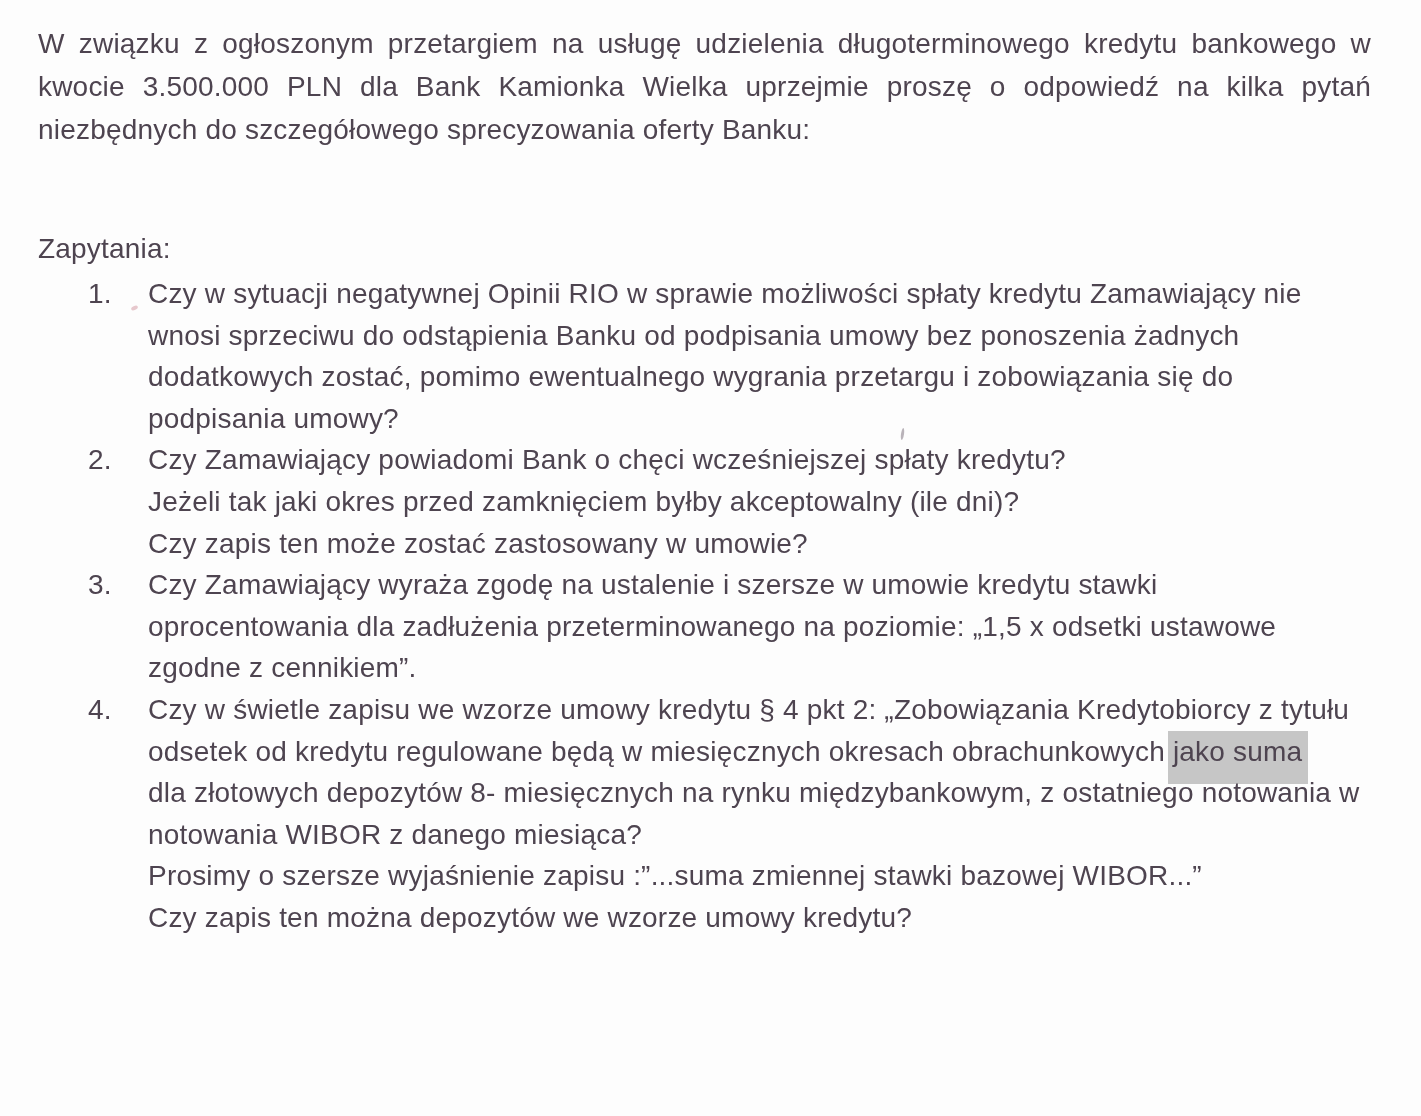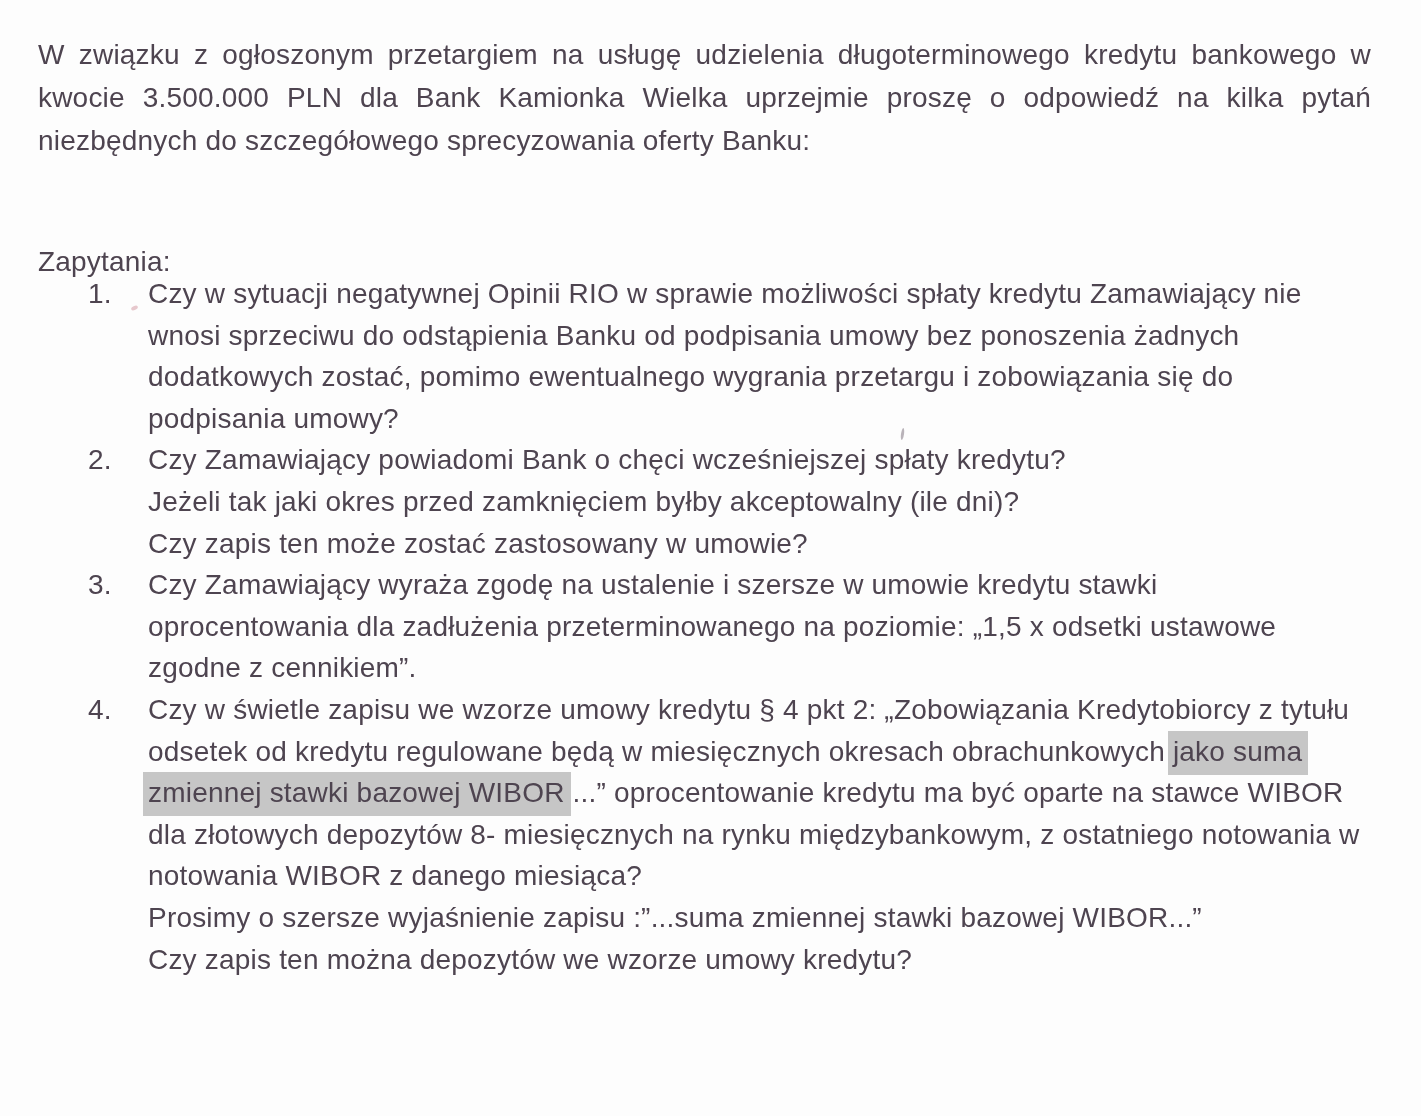--- a/index.html
+++ b/index.html
@@ -13,47 +13,47 @@
     background:var(--bg);
     color:var(--fg);
     font-family:"Liberation Sans","DejaVu Sans",sans-serif;
     overflow:hidden;
     position:relative;
   }
   .doc{position:absolute;inset:0;}
 
   
   .intro{
-    position:absolute;left:38px;right:50px;top:33px;
+    position:absolute;left:38px;right:50px;top:22px;
     font-size:28px;line-height:43px;
     letter-spacing:0.2px;
   }
   .intro .line{min-height:43px;}
   .intro .line.justify{text-align:justify;text-align-last:justify;}
 
   
   .heading{
-    position:absolute;left:38px;top:240px;
+    position:absolute;left:38px;top:227px;
     font-size:28px;line-height:43px;
     letter-spacing:0.2px;
   }
 
   
   .qlist{
     position:absolute;left:88px;top:273px;right:40px;
     font-size:28px;line-height:41.6px;
     letter-spacing:0.2px;
   }
   .qitem{display:grid;grid-template-columns:52px auto;}
   .qnum{white-space:pre;}
   .qlines{min-width:0;}
   .qline{white-space:pre;margin-left:8px;}
   .hl{
     background:var(--hl);
-    padding:5px 6px 8px 5px;
+    padding:5px 6px 17px 5px;
     margin:0 -6px 0 -5px;
   }
 
   
   .artifact{position:absolute;border-radius:50%;}
   .artifact-1{left:901px;top:428px;width:3px;height:12px;background:#b9b3b9;transform:rotate(8deg);}
   .artifact-2{left:131px;top:306px;width:7px;height:4px;background:#e7c8cd;transform:rotate(-25deg);}
 </style>
 </head>
 <body>
@@ -92,21 +92,20 @@
           <div class="qline"><span>Czy Zamawiający wyraża zgodę na ustalenie i szersze w umowie kredytu stawki</span></div>
           <div class="qline"><span>oprocentowania dla zadłużenia przeterminowanego na poziomie: „1,5 x odsetki ustawowe</span></div>
           <div class="qline"><span>zgodne z cennikiem”.</span></div>
         </div>
       </div>
       <div class="qitem">
         <div class="qnum">4.</div>
         <div class="qlines">
           <div class="qline"><span>Czy w świetle zapisu we wzorze umowy kredytu § 4 pkt 2: „Zobowiązania Kredytobiorcy z tytułu</span></div>
           <div class="qline"><span>odsetek od kredytu regulowane będą w miesięcznych okresach obrachunkowych </span><span class="hl">jako suma</span></div>
-          <div class="qline"><span class="hl">zmiennej stawki bazowej WIBOR</span><span> ...” oprocentowanie kredytu ma być oparte na stawce WIBOR</span></div>
           <div class="qline"><span>dla złotowych depozytów 8- miesięcznych na rynku międzybankowym, z ostatniego notowania w</span></div>
           <div class="qline"><span>notowania WIBOR z danego miesiąca?</span></div>
           <div class="qline"><span>Prosimy o szersze wyjaśnienie zapisu :”...suma zmiennej stawki bazowej WIBOR...”</span></div>
           <div class="qline"><span>Czy zapis ten można depozytów we wzorze umowy kredytu?</span></div>
         </div>
       </div>
     </div>
 
   <div class="artifact artifact-1"></div>
   <div class="artifact artifact-2"></div>

